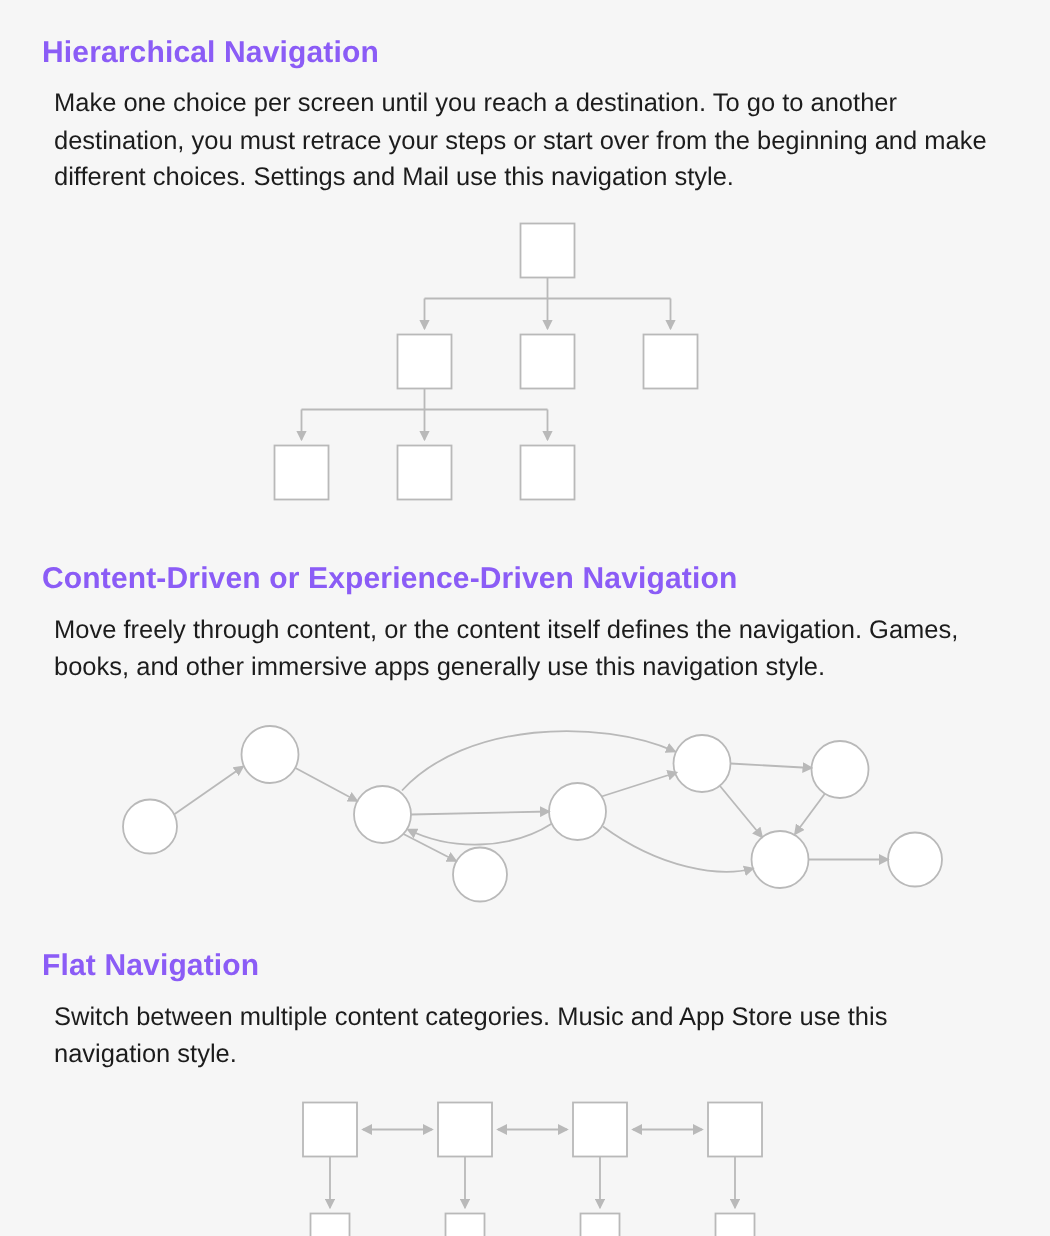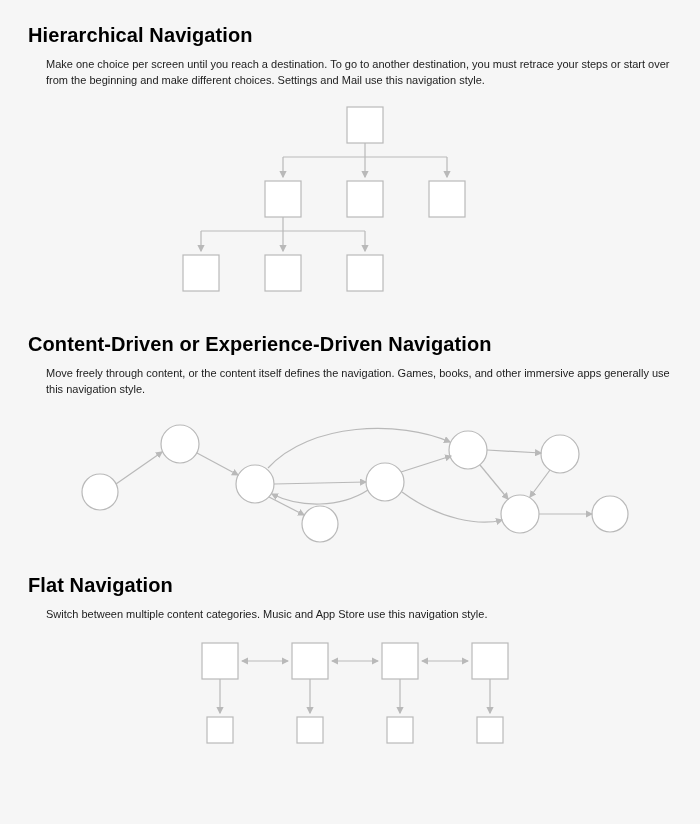--- a/index.html
+++ b/index.html
@@ -15,26 +15,26 @@
     width: 700px;
     min-height: 824px;
     padding: 24px 28px 30px 28px;
     background: #f6f6f6;
   }
   h2.section-title {
     font-size: 20px;
     font-weight: 700;
     margin: 0 0 10px 0;
     letter-spacing: 0.1px;
-    color: #000000;
+    color: #8b5cf6;
   }
   p.section-body {
-    font-size: 11px;
+    font-size: 17px;
     line-height: 1.45;
-    margin: 0 0 14px 18px;
+    margin: 0 0 14px 8px;
     color: #1c1c1c;
   }
   .diagram {
     display: block;
     margin: 0 auto 22px auto;
   }
   .section { margin-bottom: 20px; }
 
   
   .sq {

